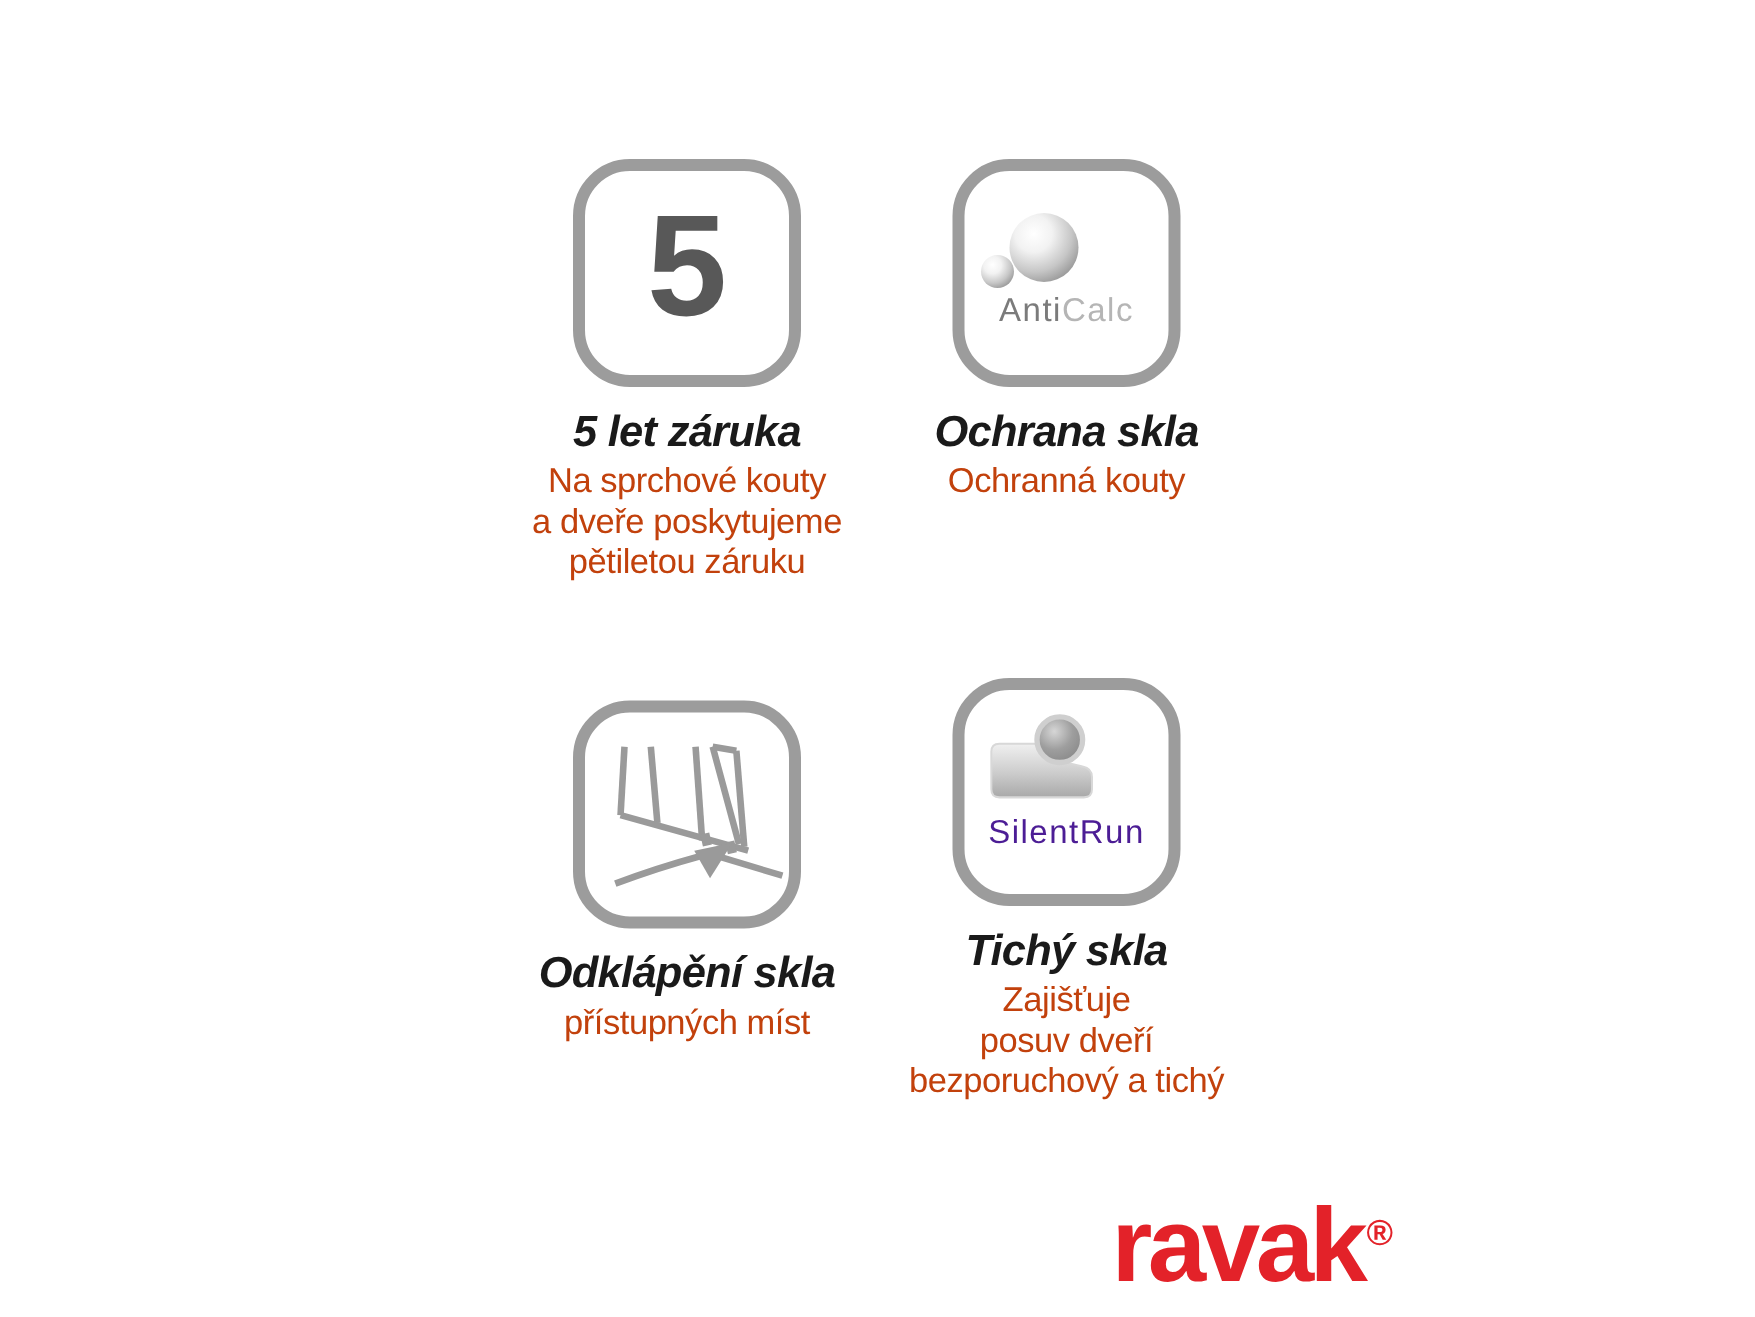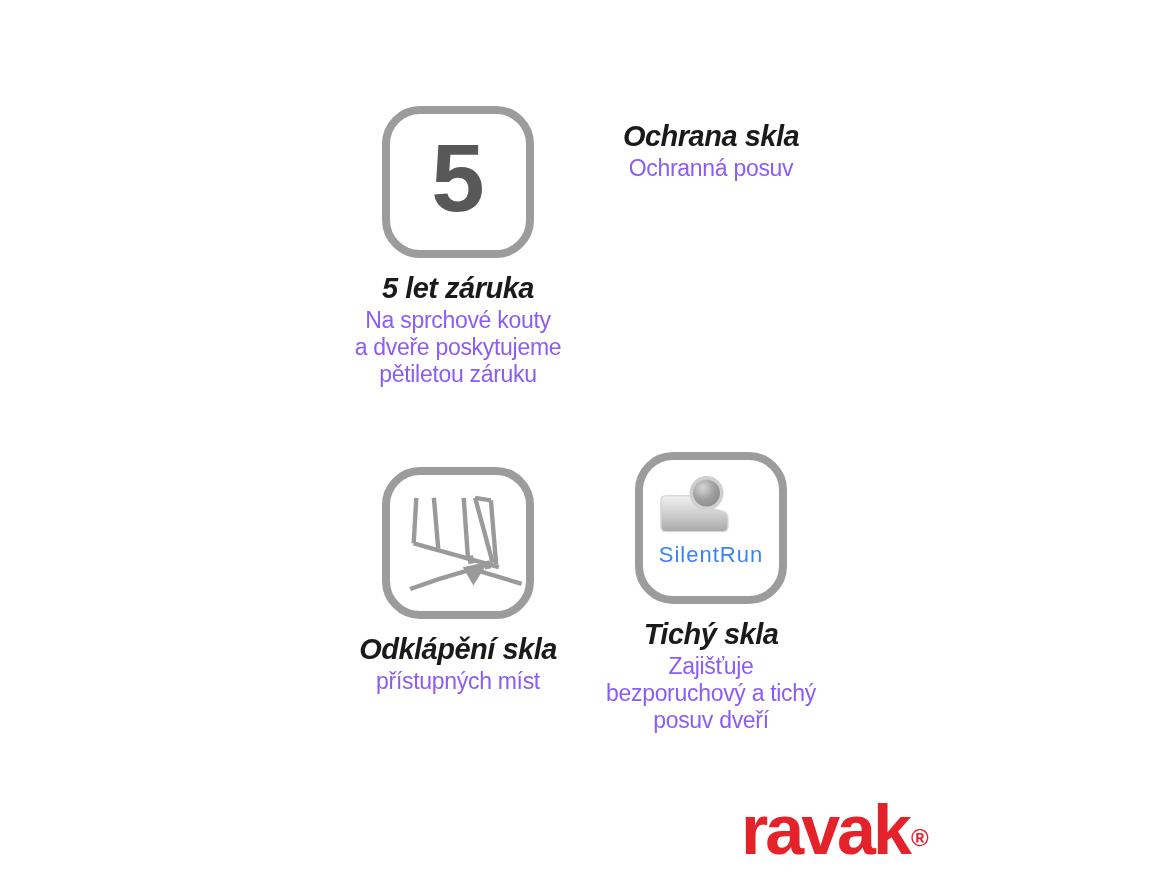--- a/index.html
+++ b/index.html
@@ -38,40 +38,40 @@
   .bubble-small{left:11px;top:56px;width:22px;height:22px;}
   .ac-text{
     position:absolute;left:0;right:0;top:81px;
     font-size:22px;letter-spacing:1px;line-height:24px;
   }
   .ac-dark{color:#7b7b7b;}
   .ac-light{color:#b5b5b5;}
   
   .sr-text{
     position:absolute;left:0;right:0;top:83px;
-    font-size:22px;letter-spacing:1px;color:#3b82f6;line-height:24px;
+    font-size:22px;letter-spacing:1px;color:#4c1d95;line-height:24px;
   }
   .badge svg{position:absolute;left:0;top:0;}
 
   .title{
     margin:14px 0 0 0;
     font-size:29px;font-weight:bold;color:#1a1a1a;
     letter-spacing:-0.5px;line-height:33px;
     white-space:nowrap;
     font-style:italic;
   }
   .line{
-    font-size:23px;color:#8b5cf6;line-height:27px;
+    font-size:23px;color:#c2410c;line-height:27px;
     letter-spacing:-0.3px;white-space:nowrap;
   }
   .body-lines{margin-top:2px;}
 
   .brand{
     position:absolute;left:741px;top:795px;
-    display:flex;align-items:center;
+    display:flex;align-items:flex-start;
     color:#e32229;font-weight:bold;
   }
   .wordmark{
     font-size:70px;line-height:70px;letter-spacing:-3px;
   }
   .reg{
     font-size:24px;line-height:24px;margin-top:16px;margin-left:2px;
   }
 </style>
 </head>
@@ -85,23 +85,28 @@
     </div>
     <h2 class="title">5 let záruka</h2>
     <div class="body-lines">
       <div class="line">Na sprchové kouty</div>
       <div class="line">a dveře poskytujeme</div>
       <div class="line">pětiletou záruku</div>
     </div>
   </section>
 
   <section class="feature" id="f2">
+    <div class="badge">
+      <span class="bubble bubble-big"></span>
+      <span class="bubble bubble-small"></span>
+      <div class="ac-text"><span class="ac-dark">Anti</span><span class="ac-light">Calc</span></div>
+    </div>
     <h2 class="title">Ochrana skla</h2>
     <div class="body-lines">
-      <div class="line">Ochranná posuv</div>
+      <div class="line">Ochranná kouty</div>
     </div>
   </section>
 
   <section class="feature" id="f3">
     <div class="badge">
       <svg width="136" height="136" viewBox="0 0 155 155">
         <g stroke="#9a9a9a" stroke-width="5" fill="none">
           <path d="M 30 26 L 27 78"></path>
           <path d="M 50 26 L 55 84"></path>
           <path d="M 84 26 L 89 97"></path>
@@ -143,22 +148,22 @@
         <path d="M 26 40 L 52 40 C 61 40 63 49 71 53 L 88 57
                  C 93 58 95 61 95 65 L 95 74 Q 95 80 89 80
                  L 26 80 Q 20 80 20 74 L 20 46 Q 20 40 26 40 Z" fill="url(#gradBracket)" stroke="#d8d8d8" stroke-width="1.5"></path>
         <circle cx="71" cy="37" r="17" fill="url(#gradRoller)" stroke="#cfcfcf" stroke-width="4"></circle>
       </svg>
       <div class="sr-text">SilentRun</div>
     </div>
     <h2 class="title">Tichý skla</h2>
     <div class="body-lines">
       <div class="line">Zajišťuje</div>
+      <div class="line">posuv dveří</div>
       <div class="line">bezporuchový a tichý</div>
-      <div class="line">posuv dveří</div>
     </div>
   </section>
 
   <div class="brand">
     <span class="wordmark">ravak</span>
     <span class="reg">®</span>
   </div>
 
 </div>
 

